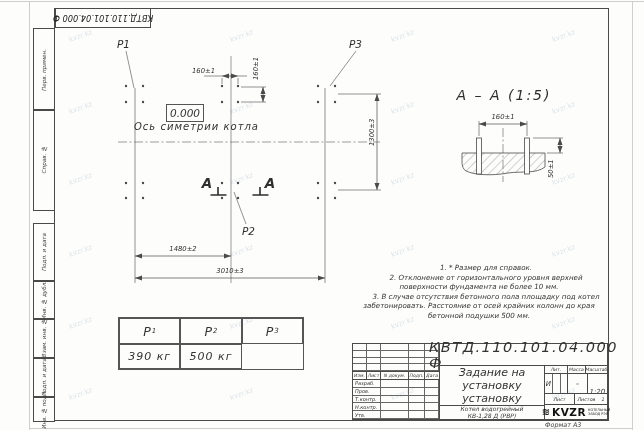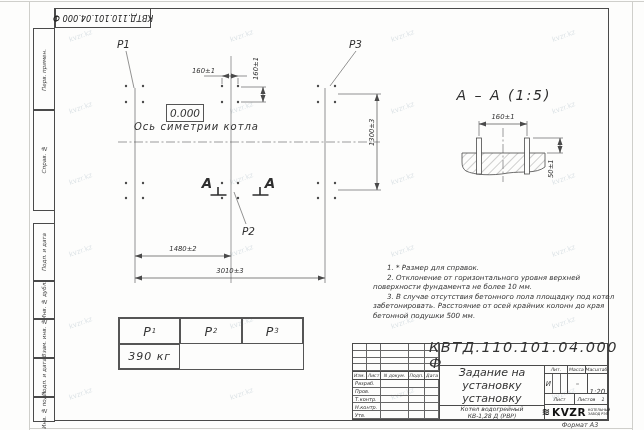--- a/index.html
+++ b/index.html
@@ -35,21 +35,21 @@
   
   .loads{position:absolute;left:118px;top:317px;width:184px;height:51px;z-index:3;
          display:grid;grid-template-columns:1fr 1fr 1fr;grid-template-rows:26px 25px;
          border:0.9px solid #555;}
   .loads div{border:0.9px solid #555;display:flex;align-items:center;justify-content:center;
              font-style:italic;}
   .loads .h{font-size:12.5px;}
   .loads .h sub{font-size:7px;margin-left:1px;}
   .loads .v{font-size:11px;letter-spacing:1px;}
   
-  .notes{position:absolute;left:373px;top:263px;width:250px;z-index:3;}
+  .notes{position:absolute;left:354px;top:263px;width:250px;z-index:3;text-align:center;}
   .notes p{margin:0;font-style:italic;font-size:7.1px;line-height:9.6px;text-indent:14px;color:#333;}
   
   .tb{position:absolute;left:352px;top:343px;width:256px;height:77px;z-index:3;background:transparent;}
   .tb *{box-sizing:border-box;}
   .tb .abs{position:absolute;border:0.9px solid #4a4a4a;}
   .revgrid{left:0;top:0;width:88px;height:29px;display:grid;
            grid-template-columns:14px 14px 28px 16px 14px;grid-template-rows:repeat(4,1fr);}
   .revgrid b{border-right:0.8px solid #666;border-bottom:0.8px solid #666;}
   .revhdr{left:0;top:28px;width:88px;height:9px;display:flex;}
   .revhdr span{border-right:0.8px solid #4a4a4a;font-size:4.6px;font-style:italic;
@@ -73,21 +73,21 @@
                  display:flex;align-items:center;justify-content:center;}
   .lmsval .mv{width:20px;border-right:0.8px solid #4a4a4a;display:flex;align-items:center;justify-content:center;font-style:italic;font-size:7px;}
   .lmsval .sv{width:20px;display:flex;align-items:center;justify-content:center;font-style:italic;font-size:7px;margin-top:16px;}
   .shrow{left:192px;top:50px;width:64px;height:12px;display:flex;font-size:4.8px;font-style:italic;}
   .shrow .sl{width:30px;border-right:0.8px solid #4a4a4a;display:flex;align-items:center;justify-content:center;}
   .shrow .sr{flex:1;display:flex;align-items:center;justify-content:center;gap:6px;}
   .logo{left:192px;top:61px;width:64px;height:16px;display:flex;align-items:center;justify-content:center;gap:2px;}
   .logo .spring{font-size:10px;font-weight:bold;color:#111;line-height:10px;}
   .logo .kvzr{font-size:10.5px;font-weight:900;letter-spacing:0.5px;color:#111;font-style:normal;}
   .logo .cap{display:flex;flex-direction:column;font-size:3.4px;line-height:4px;color:#222;}
-  .fmt{position:absolute;left:545px;top:421px;width:70px;text-align:center;
+  .fmt{position:absolute;left:545px;top:421px;width:70px;text-align:left;
        font-style:italic;font-size:6.4px;z-index:3;color:#444;}
 </style>
 </head>
 <body>
 
 <div class="sheet">
 
   <div class="wm">
     <i>kvzr.kz</i>
       <i>kvzr.kz</i>
@@ -261,20 +261,21 @@
       </div>
     <div class="h">
         <span>P</span>
         <sub>2</sub>
       </div>
     <div class="h">
         <span>P</span>
         <sub>3</sub>
       </div>
     <div class="v">390 кг</div>
+    <div class="v">500 кг</div>
   </div>
 
   <div class="notes">
     <p>1. * Размер для справок.</p>
     <p>2. Отклонение от горизонтального уровня верхней поверхности фундамента не более 10 мм.</p>
     <p>3. В случае отсутствия бетонного пола площадку под котел забетонировать. Расстояние от осей крайних колонн до края бетонной подушки 500 мм.</p>
   </div>
 
   <div class="tb">
     <div class="abs revgrid">

